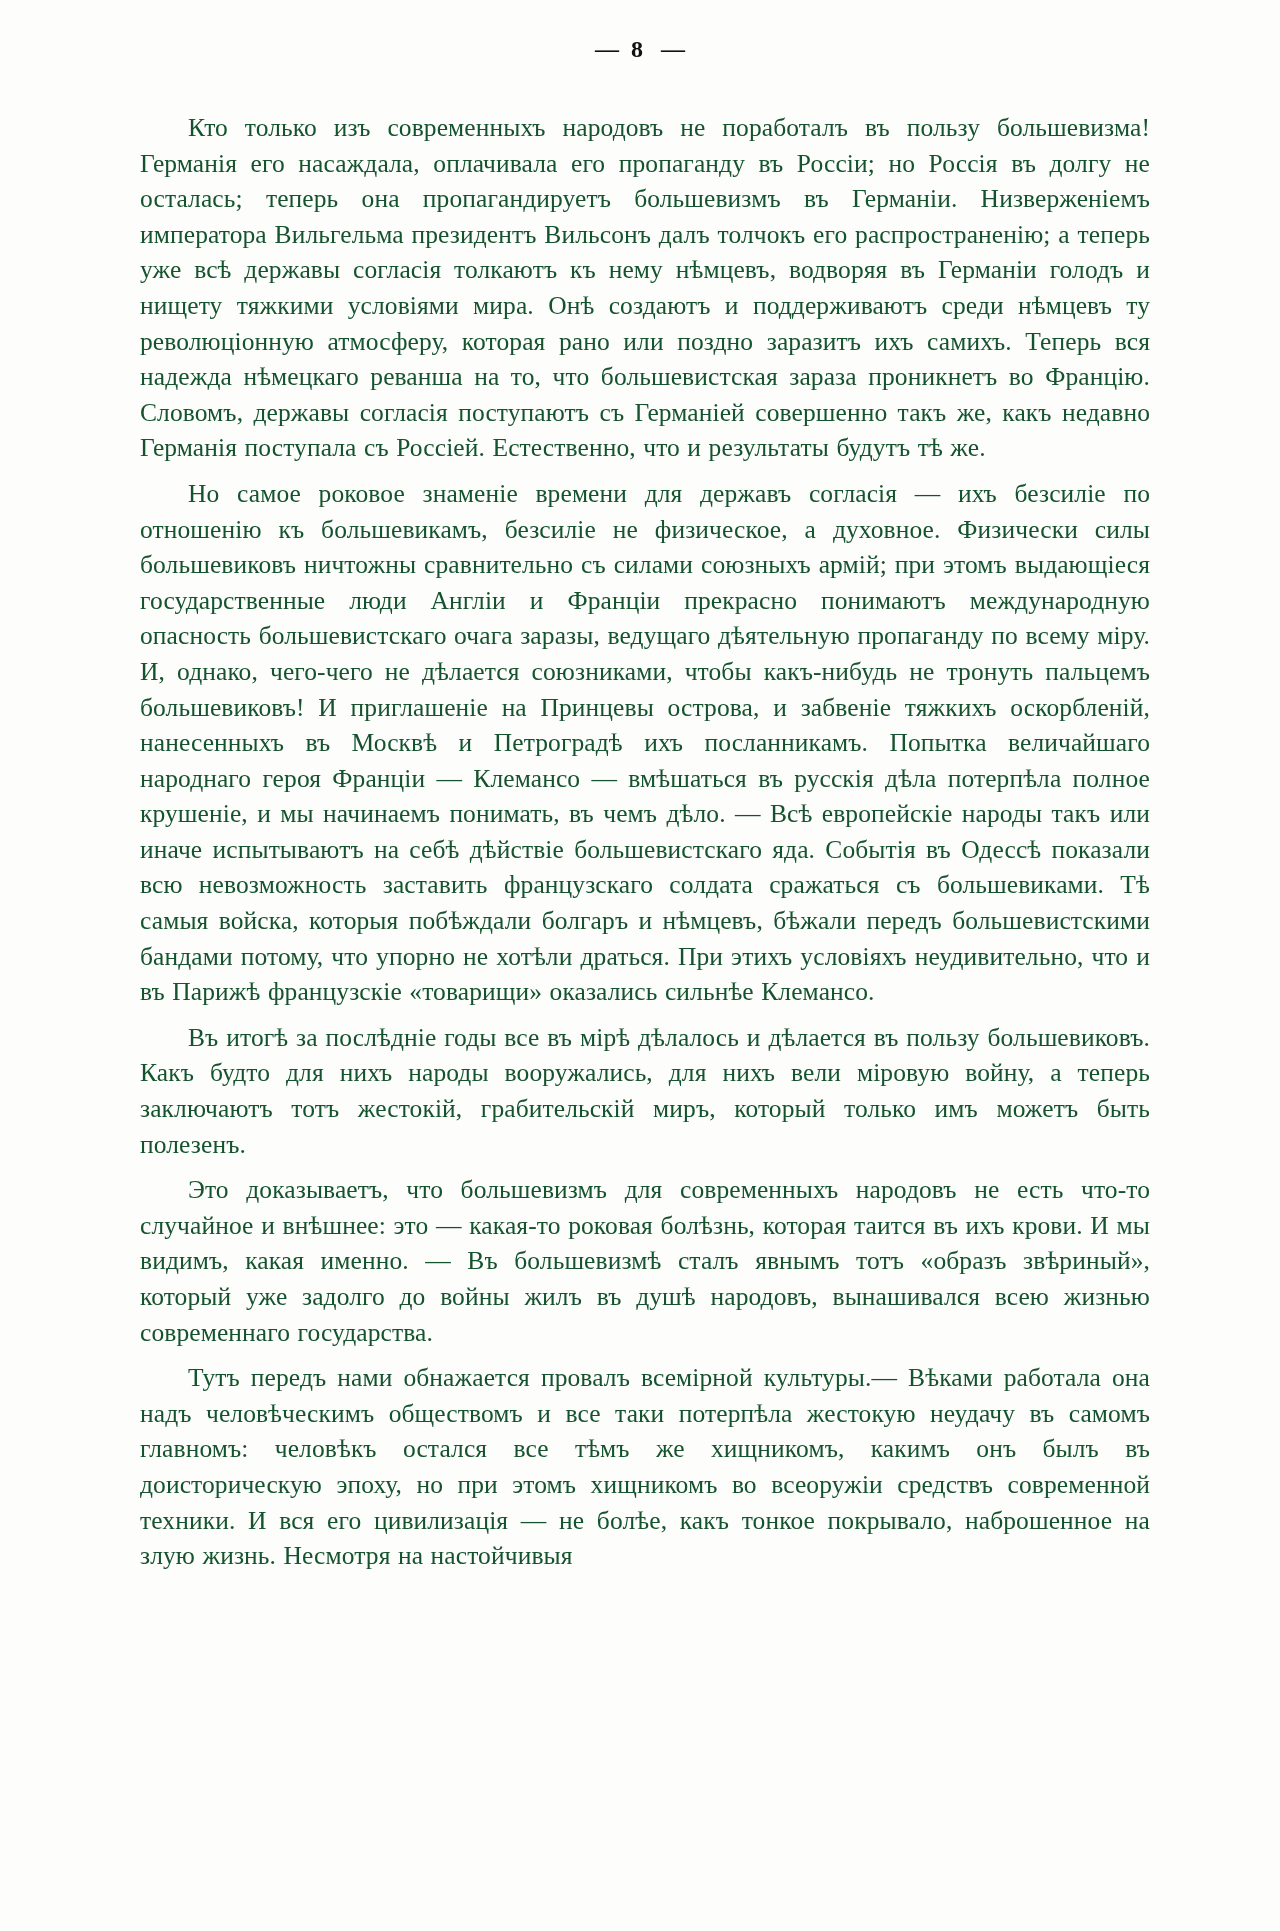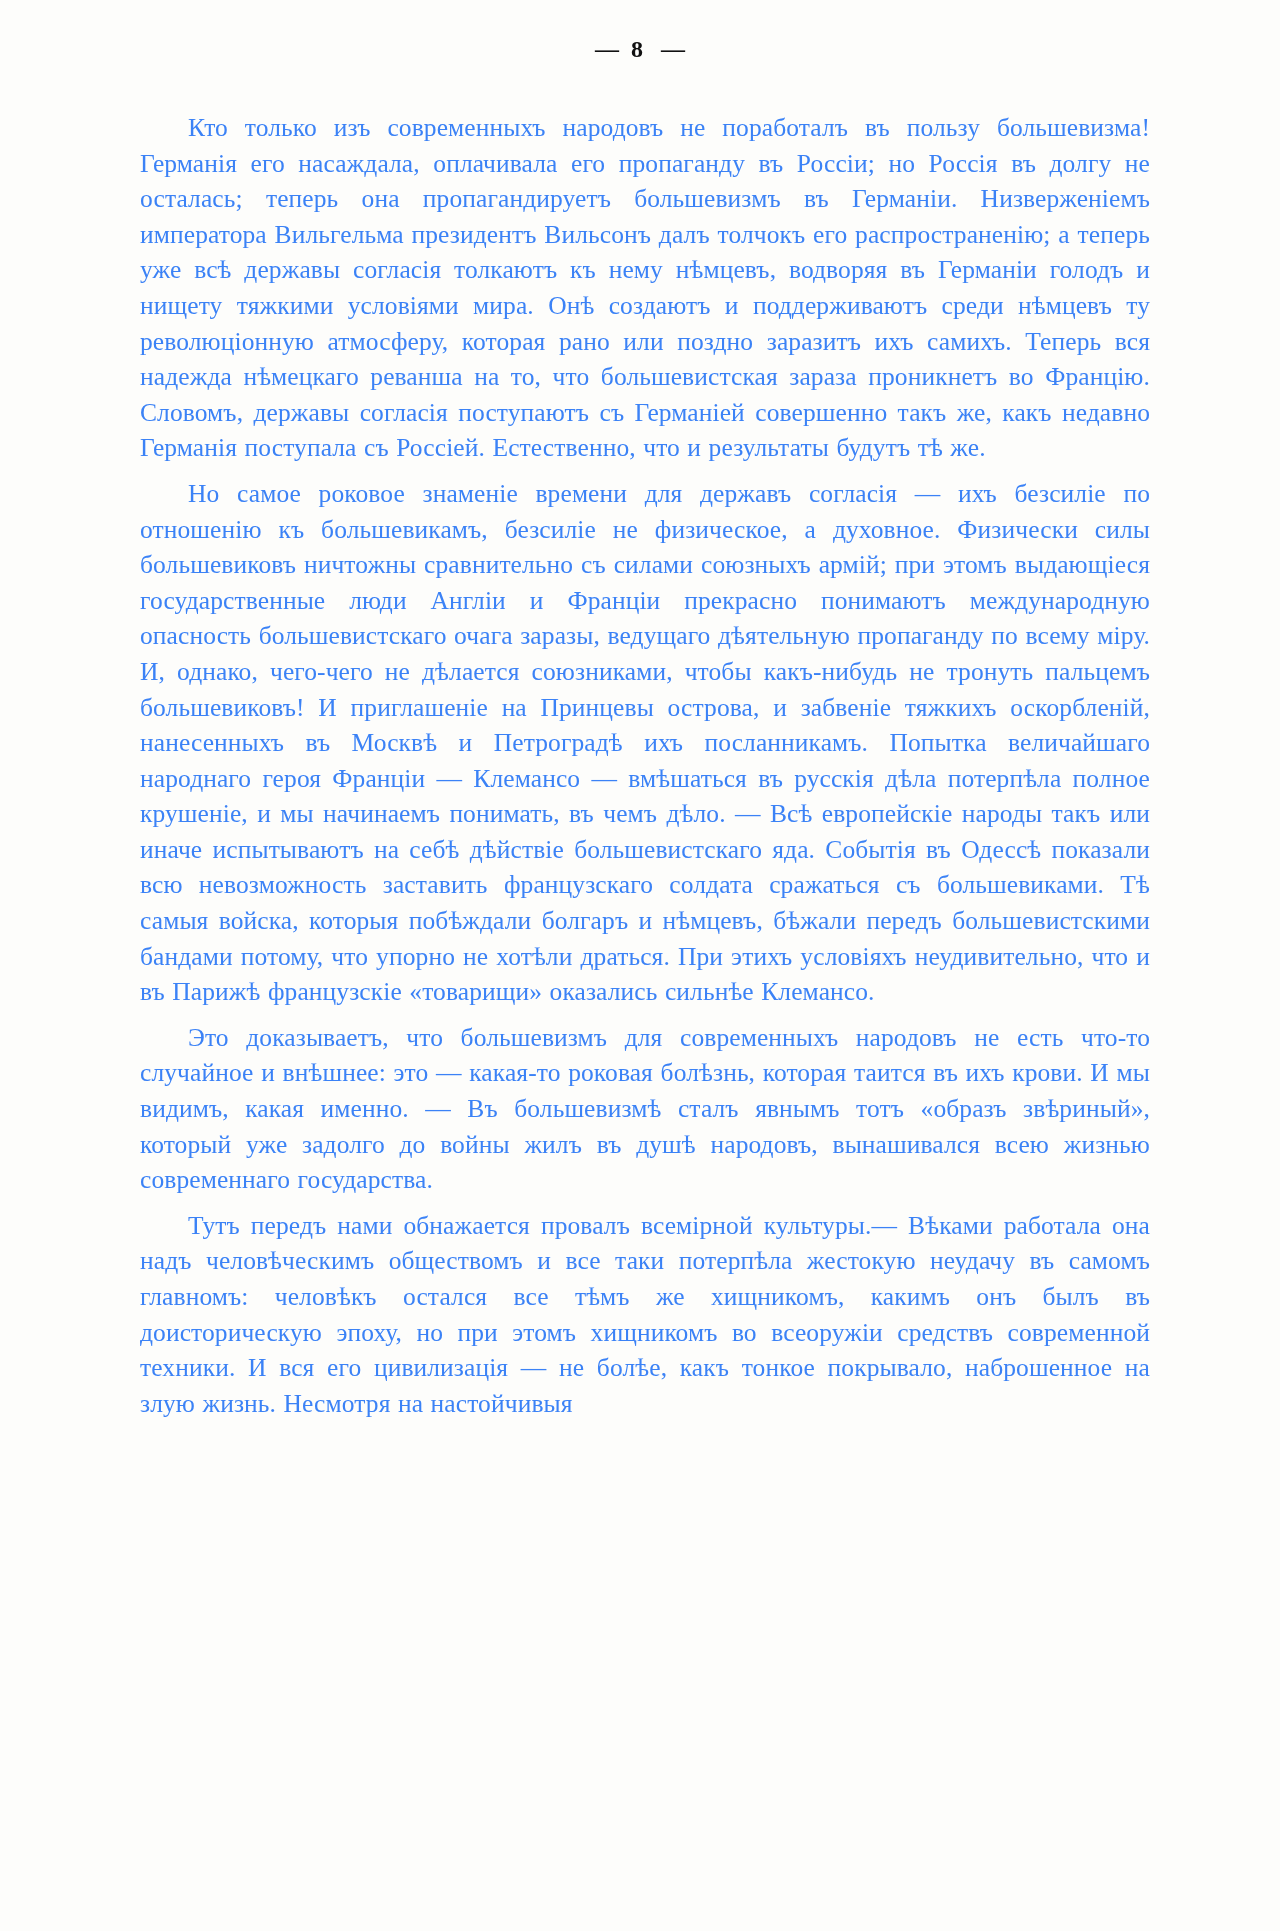--- a/index.html
+++ b/index.html
@@ -44,21 +44,21 @@
     top: 110px;
     width: 1010px;
   }
   p.para {
     margin: 0 0 0 0;
     text-align: justify;
     text-justify: inter-word;
     font-size: 25.5px;
     line-height: 35.6px;
     letter-spacing: 0.1px;
-    color: #3b82f6;
+    color: #14532d;
     text-indent: 48px;
     word-spacing: 1px;
   }
   p.para + p.para {
     margin-top: 10px;
   }
   
   .text-column {
     -webkit-font-smoothing: none;
     text-rendering: optimizeLegibility;
@@ -71,17 +71,18 @@
 
   <div class="page-number-line">
     <span class="dash">—</span>
     <span>8</span>
     <span class="dash">—</span>
   </div>
 
   <div class="text-column">
     <p class="para">Кто только изъ современныхъ народовъ не поработалъ въ пользу большевизма! Германія его насаждала, оплачивала его пропаганду въ Россіи; но Россія въ долгу не осталась; теперь она пропагандируетъ большевизмъ въ Германіи. Низверженіемъ императора Вильгельма президентъ Вильсонъ далъ толчокъ его распространенію; а теперь уже всѣ державы согласія толкаютъ къ нему нѣмцевъ, водворяя въ Германіи голодъ и нищету тяжкими условіями мира. Онѣ создаютъ и поддерживаютъ среди нѣмцевъ ту революціонную атмосферу, которая рано или поздно заразитъ ихъ самихъ. Теперь вся надежда нѣмецкаго реванша на то, что большевистская зараза проникнетъ во Францію. Словомъ, державы согласія поступаютъ съ Германіей совершенно такъ же, какъ недавно Германія поступала съ Россіей. Естественно, что и результаты будутъ тѣ же.</p>
     <p class="para">Но самое роковое знаменіе времени для державъ согласія — ихъ безсиліе по отношенію къ большевикамъ, безсиліе не физическое, а духовное. Физически силы большевиковъ ничтожны сравнительно съ силами союзныхъ армій; при этомъ выдающіеся государственные люди Англіи и Франціи прекрасно понимаютъ международную опасность большевистскаго очага заразы, ведущаго дѣятельную пропаганду по всему міру. И, однако, чего-чего не дѣлается союзниками, чтобы какъ-нибудь не тронуть пальцемъ большевиковъ! И приглашеніе на Принцевы острова, и забвеніе тяжкихъ оскорбленій, нанесенныхъ въ Москвѣ и Петроградѣ ихъ посланникамъ. Попытка величайшаго народнаго героя Франціи — Клемансо — вмѣшаться въ русскія дѣла потерпѣла полное крушеніе, и мы начинаемъ понимать, въ чемъ дѣло. — Всѣ европейскіе народы такъ или иначе испытываютъ на себѣ дѣйствіе большевистскаго яда. Событія въ Одессѣ показали всю невозможность заставить французскаго солдата сражаться съ большевиками. Тѣ самыя войска, которыя побѣждали болгаръ и нѣмцевъ, бѣжали передъ большевистскими бандами потому, что упорно не хотѣли драться. При этихъ условіяхъ неудивительно, что и въ Парижѣ французскіе «товарищи» оказались сильнѣе Клемансо.</p>
+    <p class="para">Въ итогѣ за послѣдніе годы все въ мірѣ дѣлалось и дѣлается въ пользу большевиковъ. Какъ будто для нихъ народы вооружались, для нихъ вели міровую войну, а теперь заключаютъ тотъ жестокій, грабительскій миръ, который только имъ можетъ быть полезенъ.</p>
     <p class="para">Это доказываетъ, что большевизмъ для современныхъ народовъ не есть что-то случайное и внѣшнее: это — какая-то роковая болѣзнь, которая таится въ ихъ крови. И мы видимъ, какая именно. — Въ большевизмѣ сталъ явнымъ тотъ «образъ звѣриный», который уже задолго до войны жилъ въ душѣ народовъ, вынашивался всею жизнью современнаго государства.</p>
     <p class="para">Тутъ передъ нами обнажается провалъ всемірной культуры.— Вѣками работала она надъ человѣческимъ обществомъ и все таки потерпѣла жестокую неудачу въ самомъ главномъ: человѣкъ остался все тѣмъ же хищникомъ, какимъ онъ былъ въ доисторическую эпоху, но при этомъ хищникомъ во всеоружіи средствъ современной техники. И вся его цивилизація — не болѣе, какъ тонкое покрывало, наброшенное на злую жизнь. Несмотря на настойчивыя</p>
   </div>
 
 </div>
 
 </body></html>

